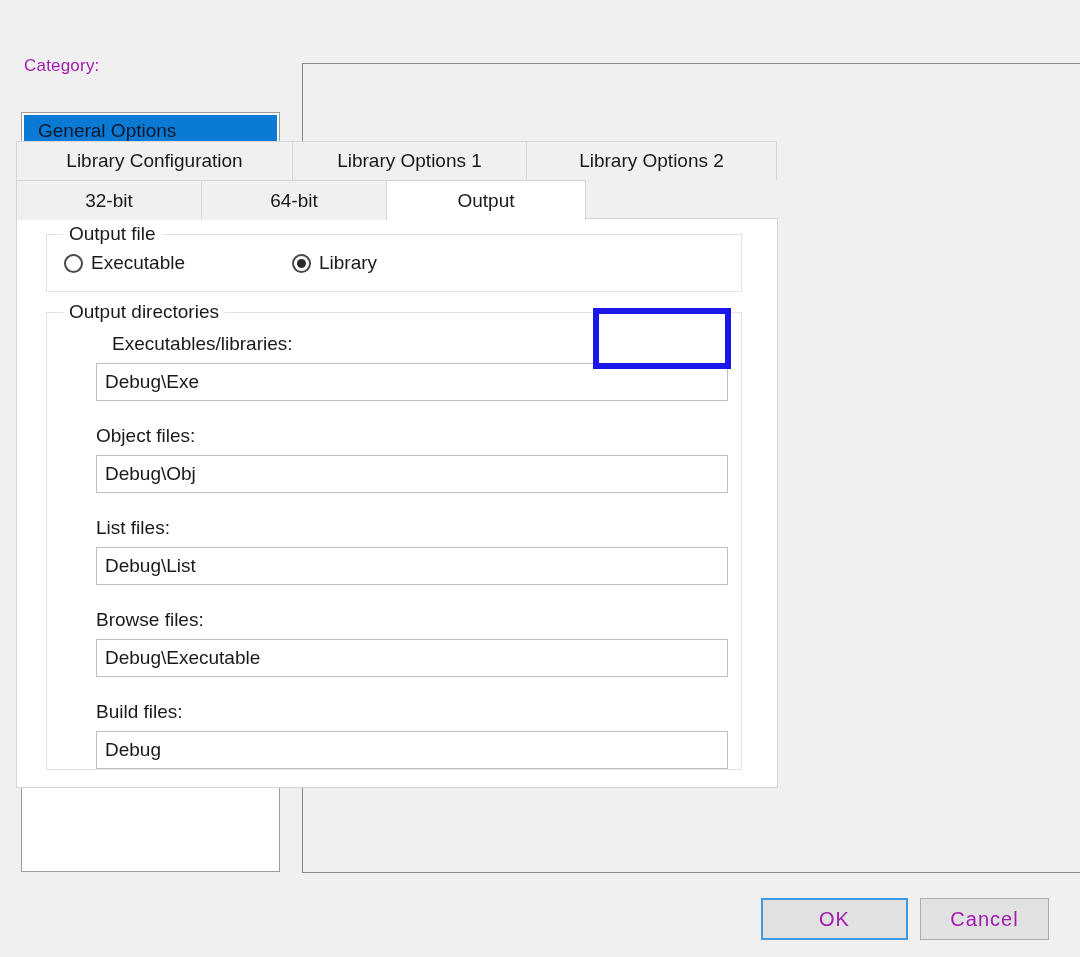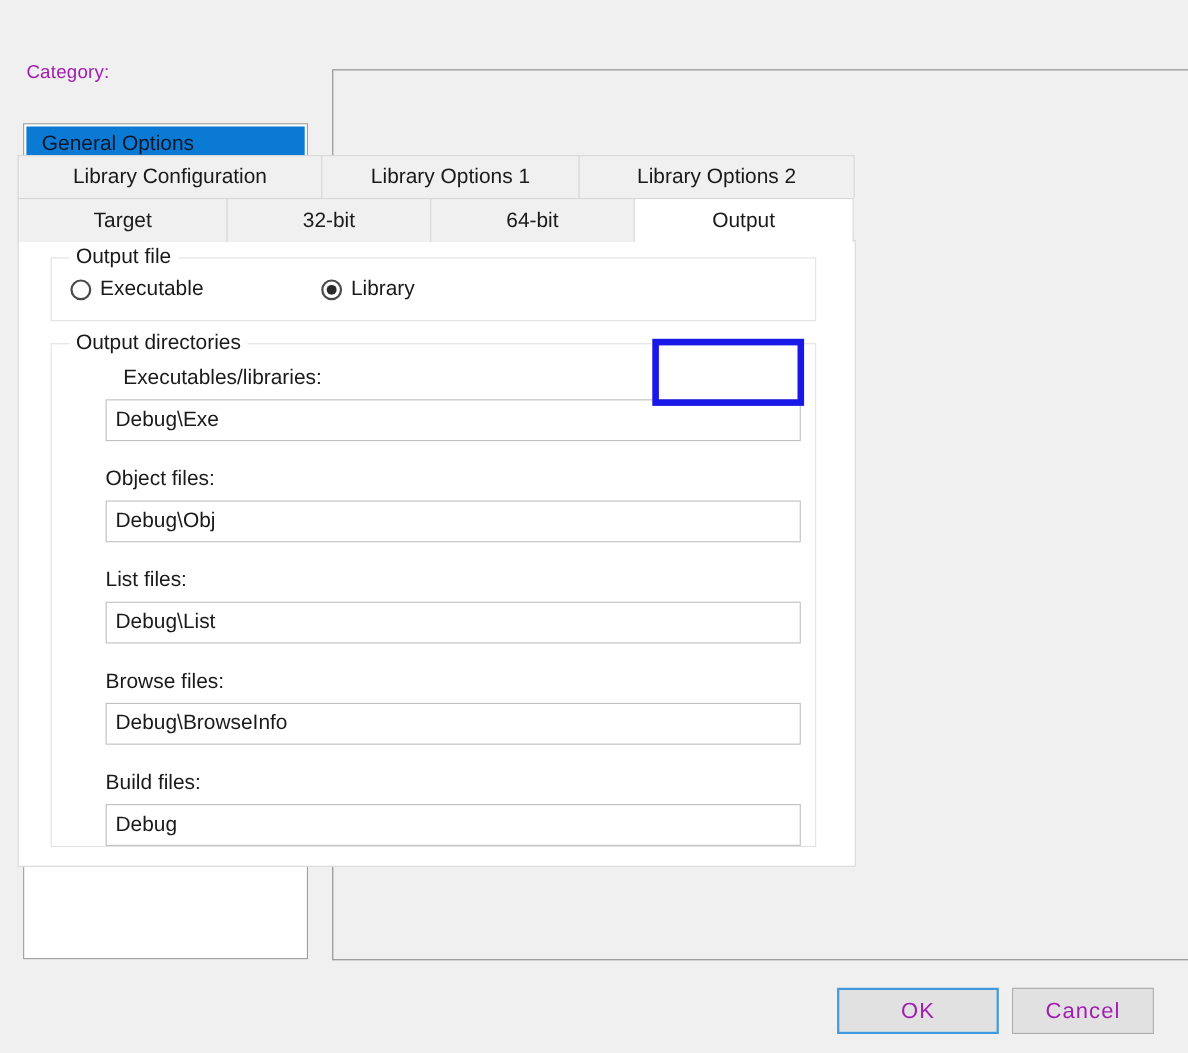--- a/index.html
+++ b/index.html
@@ -264,21 +264,20 @@
 
 <div id="settings-pane"></div>
 
 <div id="tab-control">
   <div class="tab-row" id="tab-row-1">
       <div class="tab" style="width: 277px; flex: 0 0 277px;">Library Configuration</div>
       <div class="tab" style="width: 235px; flex: 0 0 235px;">Library Options 1</div>
       <div class="tab" style="width: 251px; flex: 0 0 251px;">Library Options 2</div>
     </div>
   <div class="tab-row" id="tab-row-2">
-      <div class="tab" style="width: 191px; flex: 0 0 191px;">Target</div>
       <div class="tab" style="width: 186px; flex: 0 0 186px;">32-bit</div>
       <div class="tab" style="width: 186px; flex: 0 0 186px;">64-bit</div>
       <div class="tab selected" style="width: 200px; flex: 0 0 200px;">Output</div>
     </div>
 
   <div id="tab-content">
 
     <div class="groupbox" id="group-output-file">
       <div class="gb-title">Output file</div>
 
@@ -295,21 +294,21 @@
 
     <div class="groupbox" id="group-output-dirs">
       <div class="gb-title">Output directories</div>
     <div class="field-label" style="top: 20px; margin-left: 16px;">Executables/libraries:</div>
         <div class="text-input" placeholder="" style="top: 50px;">Debug\Exe</div>
         <div class="field-label" style="top: 112px;">Object files:</div>
         <div class="text-input" placeholder="" style="top: 142px;">Debug\Obj</div>
         <div class="field-label" style="top: 204px;">List files:</div>
         <div class="text-input" placeholder="" style="top: 234px;">Debug\List</div>
         <div class="field-label" style="top: 296px;">Browse files:</div>
-        <div class="text-input" placeholder="" style="top: 326px;">Debug\BrowseInfo</div>
+        <div class="text-input" placeholder="" style="top: 326px;">Debug\Executable</div>
         <div class="field-label" style="top: 388px;">Build files:</div>
         <div class="text-input" placeholder="" style="top: 418px;">Debug</div>
       </div>
 
   </div>
 </div>
 
 <div id="library-highlight"></div>
 
 <div class="dlg-button" id="btn-ok">OK</div>

